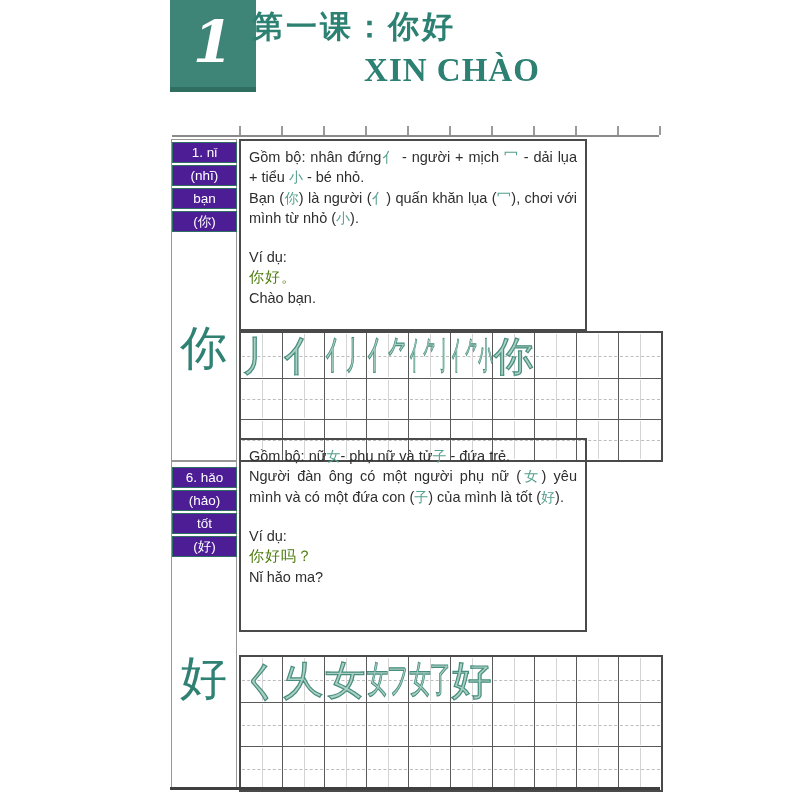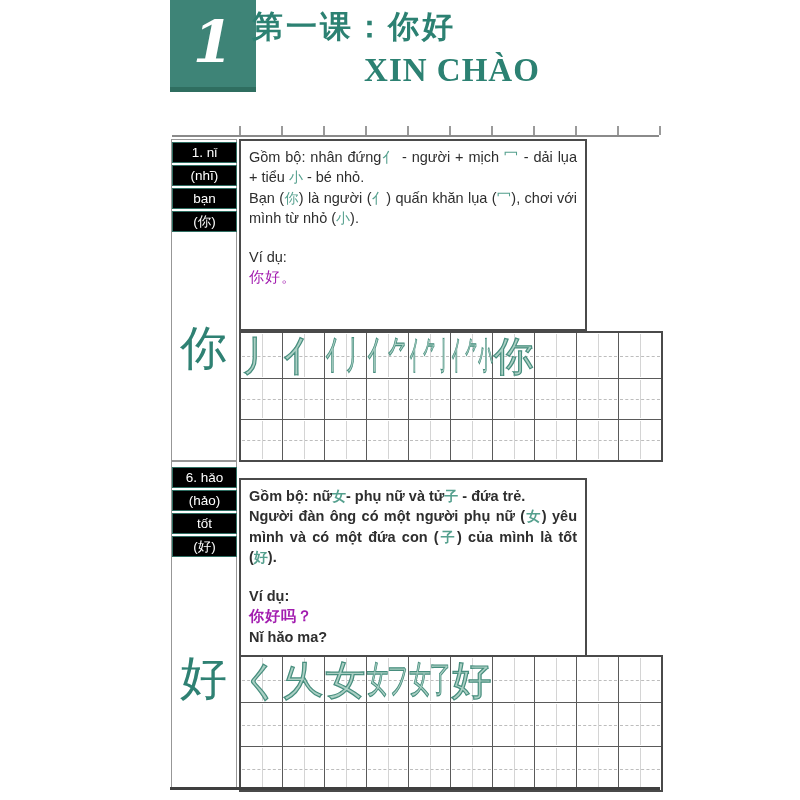--- a/index.html
+++ b/index.html
@@ -21,40 +21,40 @@
   
   .crop-hline{position:absolute;left:172px;top:135px;width:487px;height:2px;background:#8a8a8a;}
   .crop-ticks{position:absolute;left:239px;top:126px;width:422px;height:9px;}
   .crop-ticks i{position:absolute;top:0;width:2px;height:9px;background:#9a9a9a;}
 
   
   .left-col-box{position:absolute;left:171px;width:66px;border:1px solid #979797;
                 box-sizing:border-box;background:transparent;}
   .e1 .left-col-box{top:139px;height:322px;}
   .e2 .left-col-box{top:461px;height:327px;}
-  .vhead{position:absolute;left:172px;width:65px;height:21px;background:#000000;
+  .vhead{position:absolute;left:172px;width:65px;height:21px;background:#4c1d95;
          border:1px solid #2F6E62;box-sizing:border-box;color:#ffffff;font-size:13.5px;
          display:flex;align-items:center;justify-content:center;line-height:1;}
   .e1 .vh0{top:142px}.e1 .vh1{top:165px}.e1 .vh2{top:188px}.e1 .vh3{top:211px}
   .e2 .vh0{top:467px}.e2 .vh1{top:490px}.e2 .vh2{top:513px}.e2 .vh3{top:536px}
   .big-char{position:absolute;left:170px;width:67px;text-align:center;line-height:1;
             font-family:"DejaVu Serif",serif;font-size:47px;color:#2F8173;}
   .e1 .big-char{top:324px}
   .e2 .big-char{top:654px}
 
   
   .text-box{position:absolute;left:239px;width:348px;border:2px solid #4a4a4a;
             box-sizing:border-box;padding:6px 8px 0 8px;font-size:14.5px;line-height:1.38;}
   .e1 .text-box{top:139px;height:192px;}
-  .e2 .text-box{top:478px;height:194px;font-weight:bold;}
+  .e2 .text-box{top:438px;height:194px;}
   .text-box p{margin:0;}
   .expl{text-align:justify;}
   .zh{color:#55A08E;font-size:14px;}
   .ex-label{margin-top:19px !important;}
-  .ex-zh{color:#a21caf;font-size:15px;letter-spacing:1px;}
+  .ex-zh{color:#4d7c0f;font-size:15px;letter-spacing:1px;}
 
   
   .grid{position:absolute;left:239px;width:420px;border:2px solid #4a4a4a;
         box-sizing:content-box;background:#fff;}
   .e1 .grid{top:331px}
   .e2 .grid{top:655px}
   .grow{display:flex;border-bottom:1px solid #5a5a5a;}
   .grow:last-child{border-bottom:none;}
   .gcell{position:relative;width:42px;box-sizing:border-box;border-right:1px solid #5a5a5a;
          display:flex;align-items:center;justify-content:center;overflow:visible;}
@@ -102,20 +102,21 @@
     <div class="vhead vh0">1. nǐ</div>
     <div class="vhead vh1">(nhĩ)</div>
     <div class="vhead vh2">bạn</div>
     <div class="vhead vh3">(你)</div>
     <div class="big-char">你</div>
 
     <div class="text-box">
       <p class="expl"><span>Gồm bộ: nhân đứng</span><span class="zh">亻</span><span> - người + mịch </span><span class="zh">冖</span><span> - dải lụa + tiểu </span><span class="zh">小</span><span> - bé nhỏ.</span><br><span>Bạn (</span><span class="zh">你</span><span>) là người (</span><span class="zh">亻</span><span>) quấn khăn lụa (</span><span class="zh">冖</span><span>), chơi với mình từ nhỏ (</span><span class="zh">小</span><span>).</span></p>
       <p class="ex-label">Ví dụ:</p>
       <p class="ex-zh">你好。</p>
+      <p class="ex-line">Chào bạn.</p>
     </div>
 
     <div class="grid">
         <div class="grow" style="height: 45px;">
           <div class="gcell">
             <span class="stroke-glyph len1">丿</span>
           </div>
           <div class="gcell">
             <span class="stroke-glyph len1">亻</span>
           </div>

